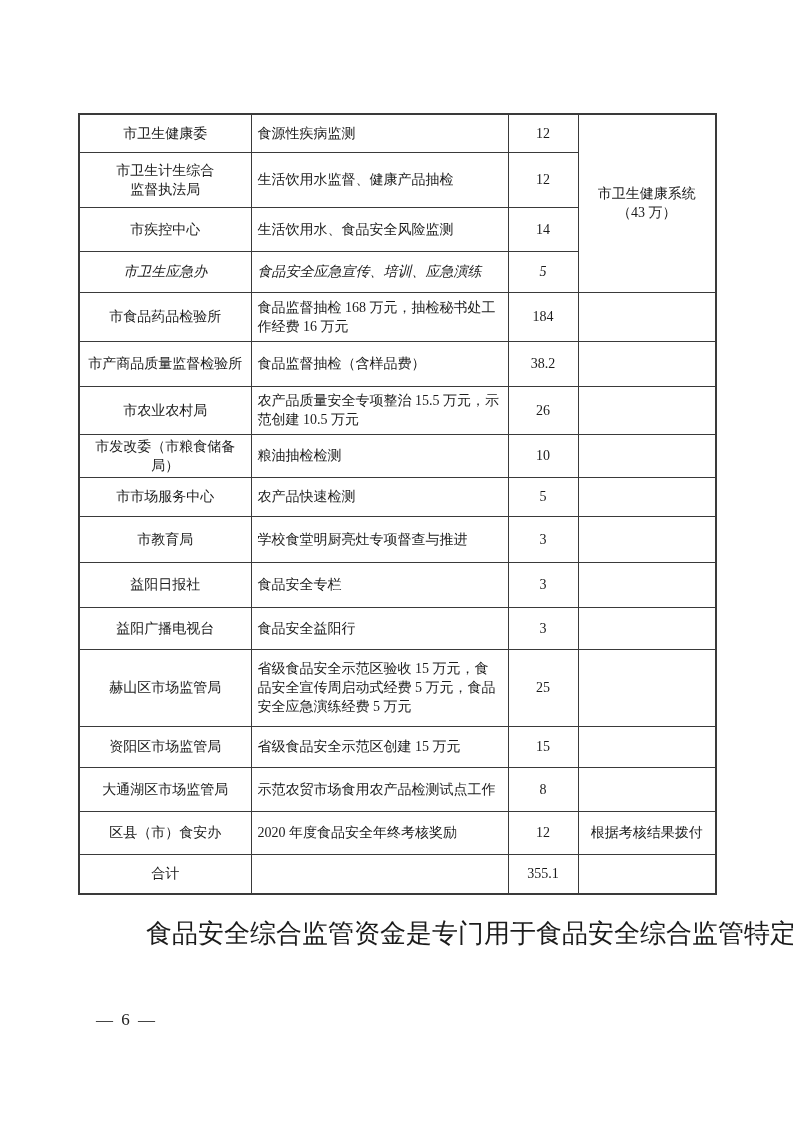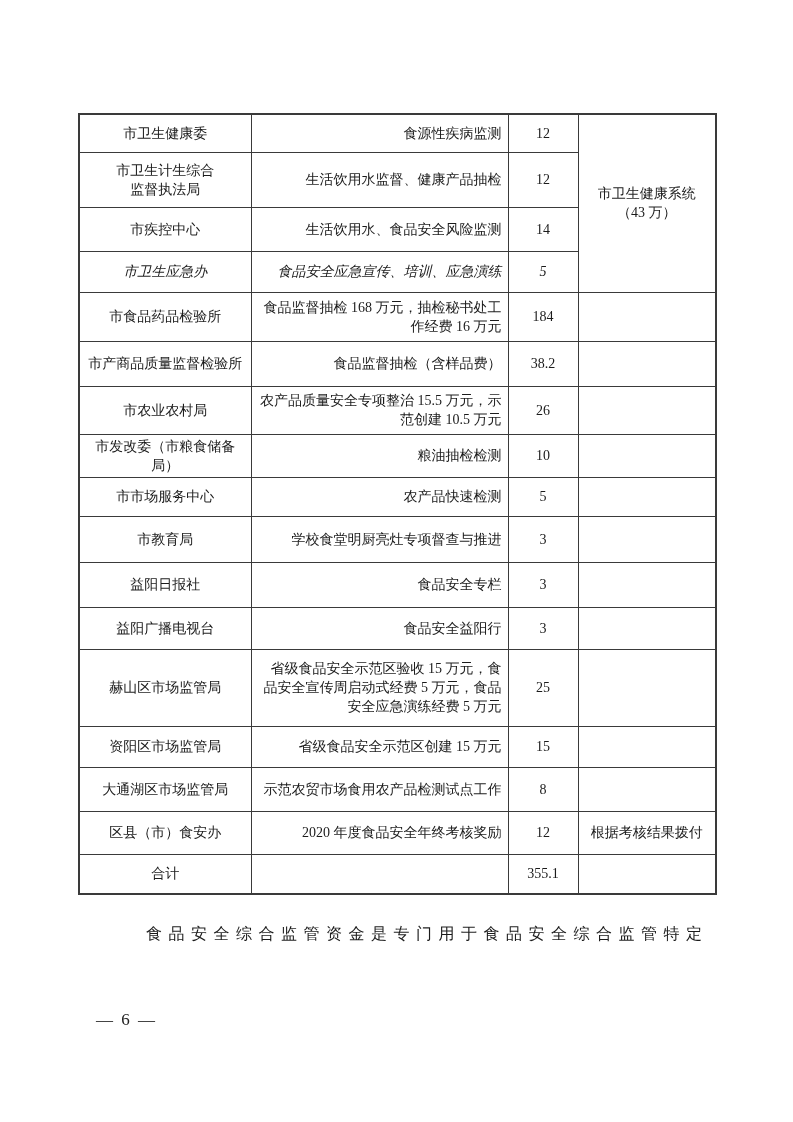--- a/index.html
+++ b/index.html
@@ -29,40 +29,40 @@
     padding:2px 6px;
     overflow:hidden;
   }
   td.col-unit{
     text-align:center;
     white-space:pre-line;
     font-size:13.5px;
     padding:2px 1px;
   }
   td.col-content{
-    text-align:right;
+    text-align:left;
   }
   td.col-amount{
     text-align:center;
     padding:2px 2px;
   }
   td.col-remark{
     text-align:center;
     white-space:pre-line;
     padding:2px 4px;
   }
 
   
   .body-paragraph{
     position:absolute;left:104px;top:910px;width:598px;
   }
   .para-line{
     height:48px;
     line-height:48px;
-    font-size:16px;
+    font-size:26px;
     text-align:justify;
     text-align-last:justify;
     white-space:nowrap;
   }
   .para-line.indent{ text-indent:42px; }
 
   
   .page-number{
     position:absolute;left:96px;top:1010px;
     font-size:17px;

